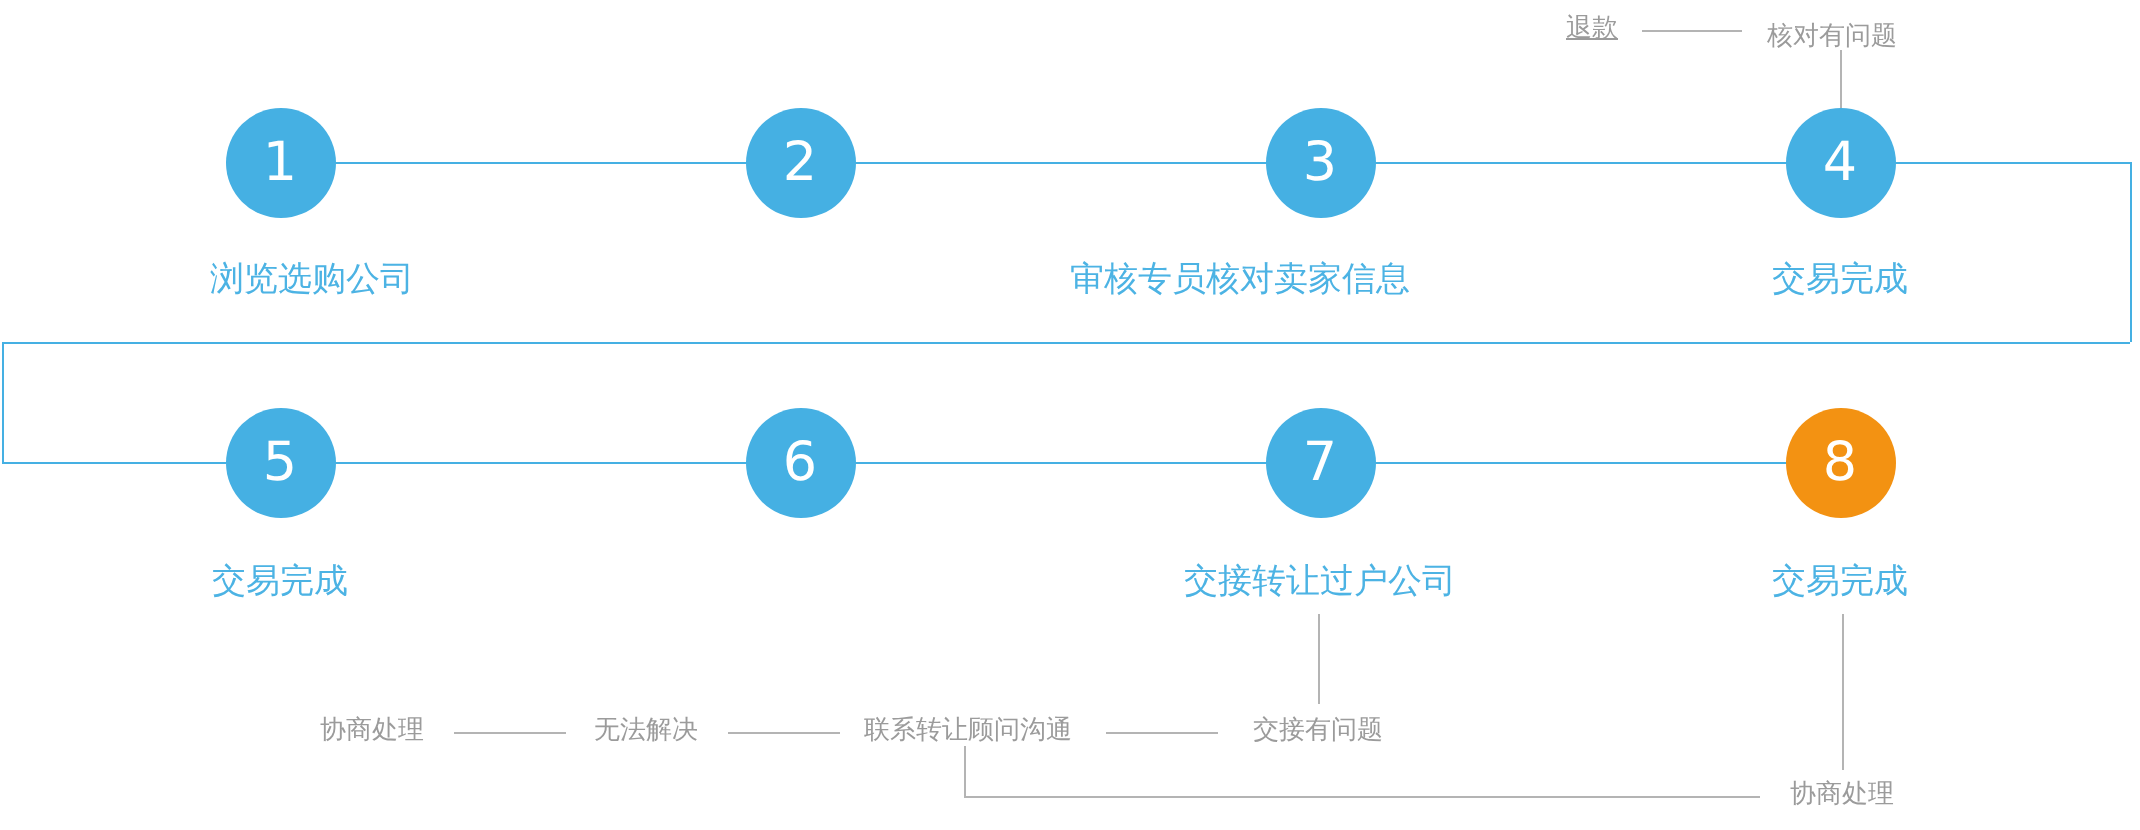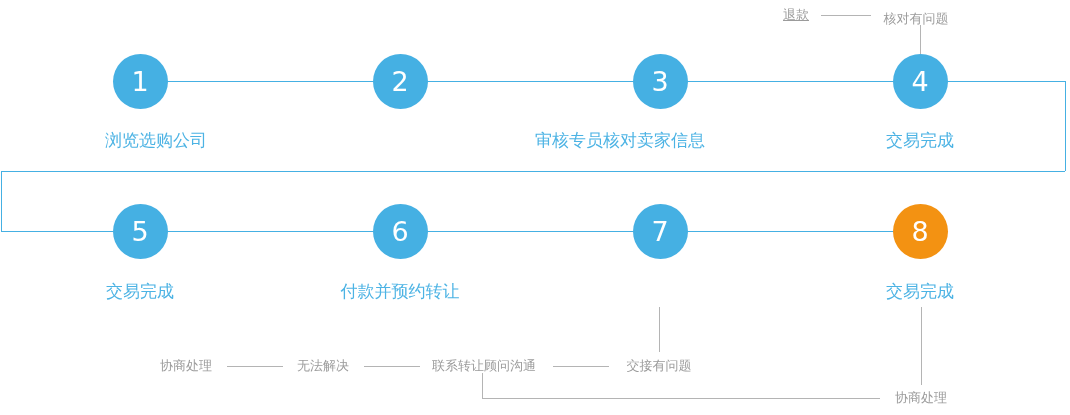--- a/index.html
+++ b/index.html
@@ -87,25 +87,25 @@
   <div class="steplabel" style="left:920px;top:132px;">交易完成</div>
 
   <div class="step" style="left:140px;top:231px;">
     <div class="circle">5</div>
   </div>
   <div class="steplabel" style="left:140px;top:283px;">交易完成</div>
 
   <div class="step" style="left:400px;top:231px;">
     <div class="circle">6</div>
   </div>
-  <div class="steplabel" style="left:400px;top:283px;">付款并预约转让</div>
 
   <div class="step" style="left:660px;top:231px;">
     <div class="circle">7</div>
   </div>
+  <div class="steplabel" style="left:660px;top:283px;">交接转让过户公司</div>
 
   <div class="step done" style="left:920px;top:231px;">
     <div class="circle">8</div>
   </div>
   <div class="steplabel" style="left:920px;top:283px;">交易完成</div>
 
   <div class="note" style="left:796px;top:8px;text-decoration:underline;">退款</div>
   <div class="ghline" style="left:821px;top:15px;width:50px;"></div>
   <div class="note" style="left:916px;top:12px;">核对有问题</div>
 

